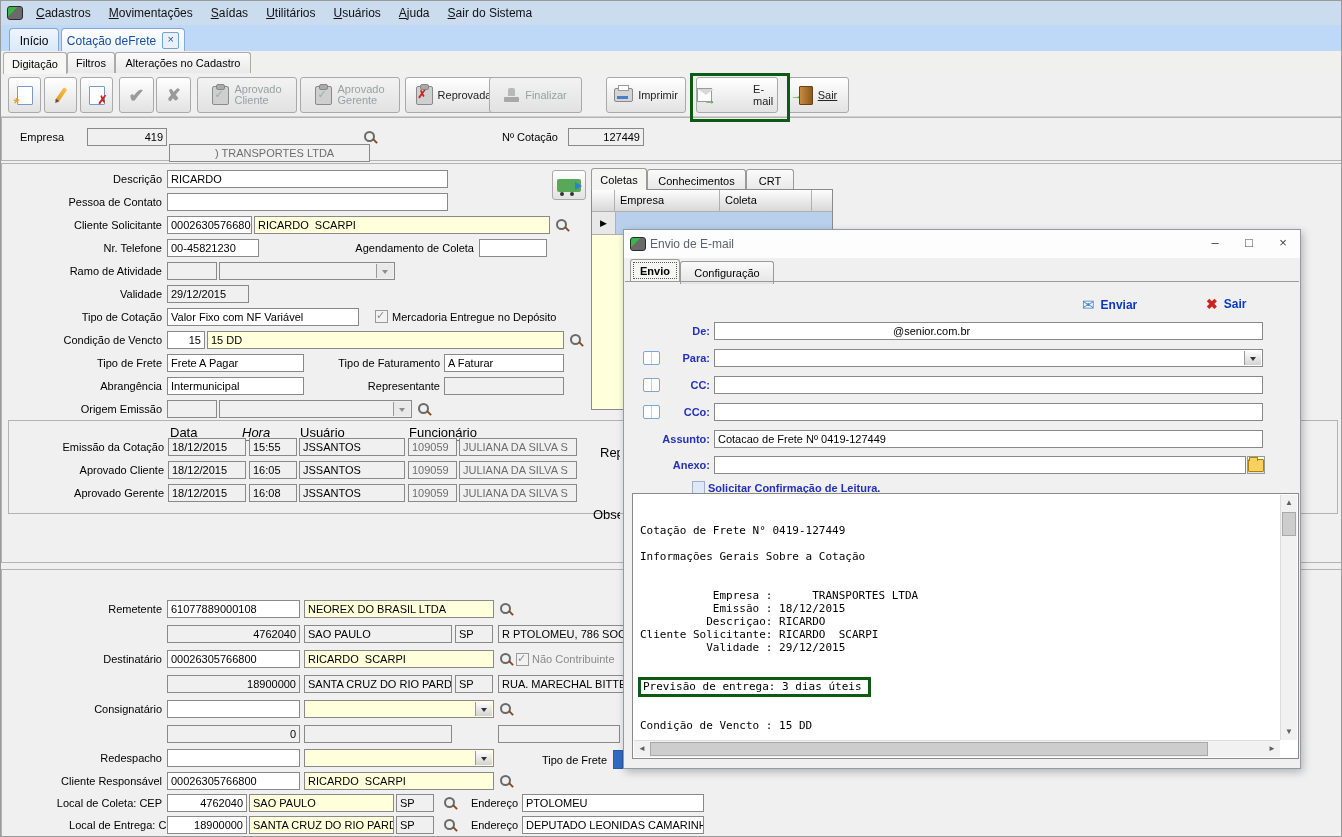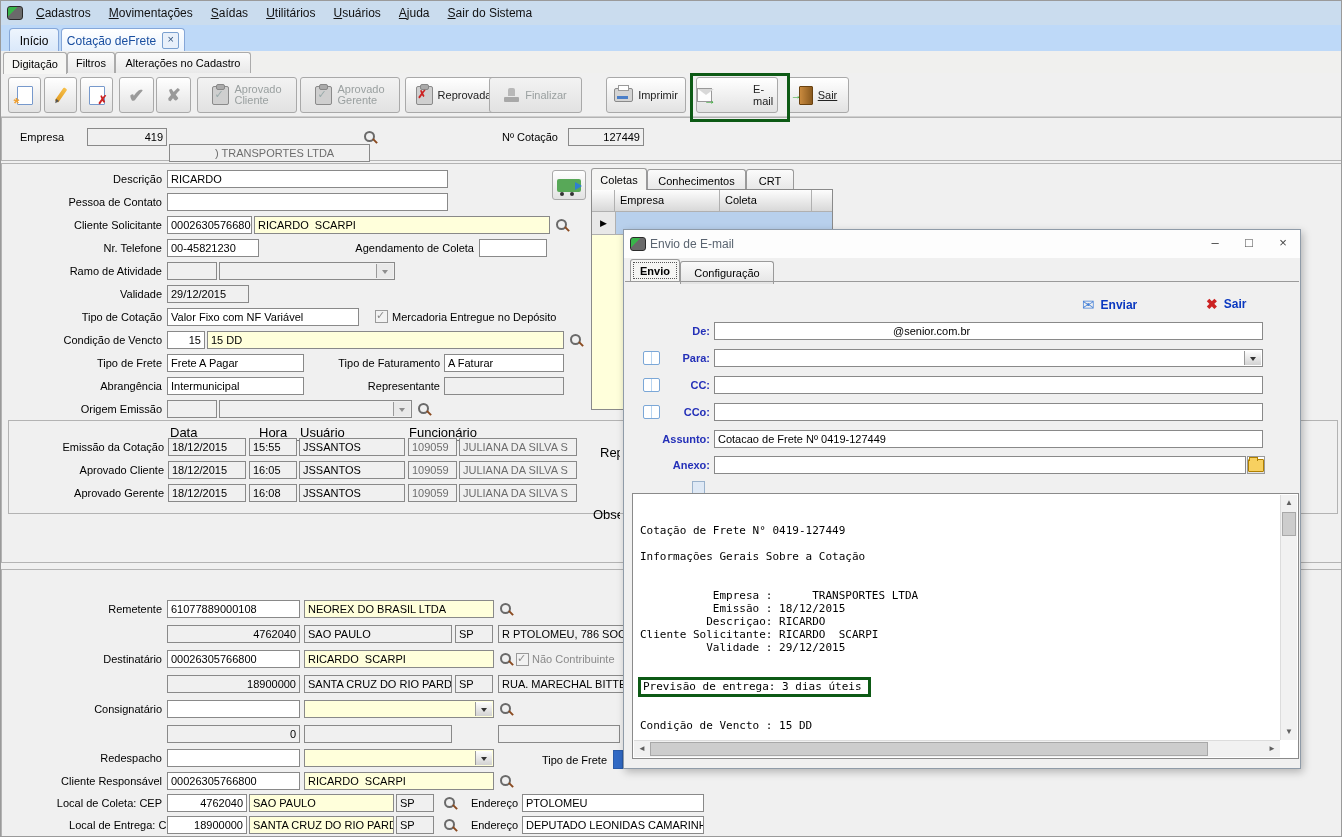--- a/index.html
+++ b/index.html
@@ -234,21 +234,21 @@
     <div class="lbl" style="left:305px;top:213px;width:133px;">Representante</div>
     <div class="fld dis" style="left:442px;top:213px;width:120px;"></div>
 
     <div class="lbl" style="left:0;top:236px;width:160px;">Origem Emissão</div>
     <div class="fld dis" style="left:165px;top:236px;width:50px;"></div>
     <div class="fld dis" style="left:217px;top:236px;width:193px;"><span class="dd off"></span></div>
     <span class="mag" style="left:415px;top:238px;"></span>
 
     <div class="panel" style="left:6px;top:256px;width:1330px;height:94px;background:#f0f0f0;">
       <div class="glabel hdrline" style="left:161px;top:4px;width:76px;">Data</div>
-      <div class="glabel hdrline" style="left:250px;top:4px;width:46px;">Hora</div>
+      <div class="glabel hdrline" style="left:233px;top:4px;width:46px;font-style:italic;">Hora</div>
       <div class="glabel hdrline" style="left:291px;top:4px;width:104px;">Usuário</div>
       <div class="glabel hdrline" style="left:400px;top:4px;width:168px;">Funcionário</div>
 
       <div class="lbl" style="left:0;top:17px;width:155px;">Emissão da Cotação</div>
       <div class="fld dis2" style="left:159px;top:17px;width:78px;">18/12/2015</div>
       <div class="fld dis2" style="left:240px;top:17px;width:48px;">15:55</div>
       <div class="fld dis2" style="left:290px;top:17px;width:106px;">JSSANTOS</div>
       <div class="fld dis" style="left:399px;top:17px;width:49px;">109059</div>
       <div class="fld dis" style="left:450px;top:17px;width:118px;">JULIANA DA SILVA S</div>
 
@@ -393,20 +393,21 @@
     <div class="blbl" style="left:28px;top:200px;width:58px;">Assunto:</div>
     <div class="fld" style="left:90px;top:200px;width:549px;">Cotacao de Frete Nº 0419-127449</div>
 
     <div class="blbl" style="left:38px;top:226px;width:48px;">Anexo:</div>
     <div class="fld" style="left:90px;top:226px;width:532px;"></div>
     <div class="abs" style="left:623px;top:226px;width:18px;height:18px;border:1px solid #9a9a9a;background:linear-gradient(#fff,#e2e2e2);display:flex;align-items:center;justify-content:center;box-sizing:border-box;cursor:pointer;">
         <span class="ic ic-folder"></span>
       </div>
 
     <span class="cb blue" style="left:68px;top:251px;"></span>
+    <div class="blbl" style="left:84px;top:249px;width:250px;text-align:left;">Solicitar Confirmação de Leitura.</div>
 
     <div class="bodybox">
       <div class="bodytext">
         <pre>Cotação de Frete N° 0419-127449
 
 Informações Gerais Sobre a Cotação
 
 
            Empresa :      TRANSPORTES LTDA
            Emissão : 18/12/2015

